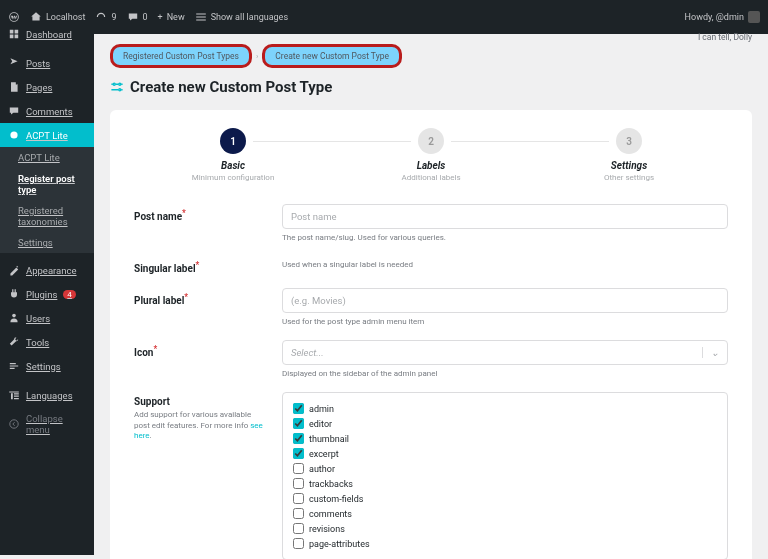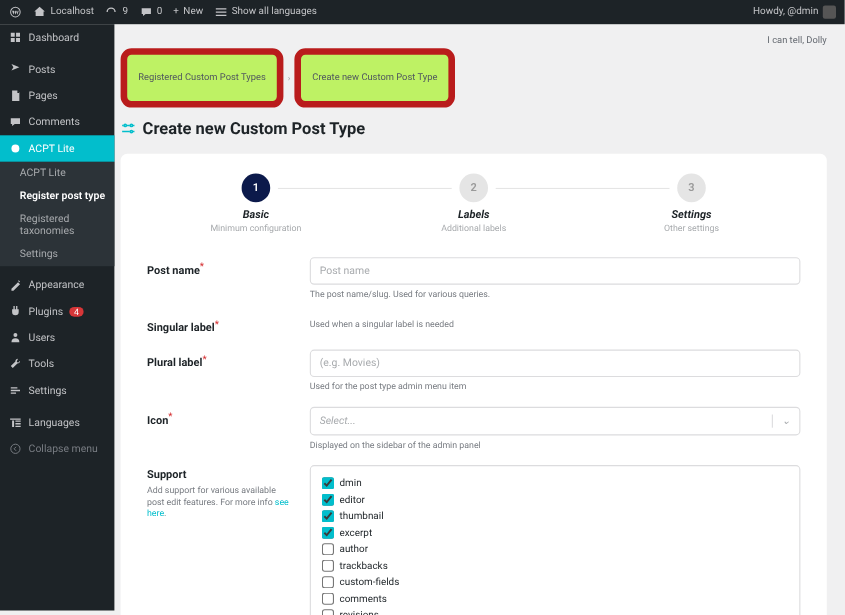--- a/index.html
+++ b/index.html
@@ -1,41 +1,41 @@
 <!DOCTYPE html>
 <html><head>
 <meta charset="utf-8">
 <style>
 * { box-sizing: border-box; margin: 0; padding: 0; font-family: -apple-system, BlinkMacSystemFont, "Segoe UI", Roboto, sans-serif; }
 body { width: 768px; height: 559px; background: #f0f0f1; overflow: hidden; font-size: 10px; }
 
 
-.adminbar { height: 22px; background: #1d2327; color: #c3c4c7; display: flex; align-items: center; padding: 0 8px; font-size: 9px; justify-content: space-between; }
+.adminbar { height: 34px; background: #1d2327; color: #c3c4c7; display: flex; align-items: center; padding: 0 8px; font-size: 9px; justify-content: space-between; }
 .adminbar-left, .adminbar-right { display: flex; align-items: center; gap: 10px; }
 .adminbar .item { display: flex; align-items: center; gap: 4px; cursor: pointer; }
 .adminbar svg { width: 12px; height: 12px; fill: currentColor; }
 .avatar { width: 12px; height: 12px; background: #555; border-radius: 2px; }
 
 
-.sidebar { position: absolute; top: 22px; bottom: 4px; left: 0; width: 104px; background: #1d2327; color: #c3c4c7; font-size: 9.5px; }
+.sidebar { position: absolute; top: 22px; bottom: 4px; left: 0; width: 94px; background: #1d2327; color: #c3c4c7; font-size: 9.5px; text-decoration: underline; }
 .sidebar .menu-item { display: flex; align-items: center; gap: 6px; padding: 6px 8px; cursor: pointer; }
 .sidebar .menu-item.current { background: #02becc; color: #fff; position: relative; }
 .sidebar .menu-item.current::after { content: ""; position: absolute; right: -6px; top: 50%; margin-top: -4px; border: 4px solid transparent; border-right-color: #f0f0f1; }
 .sidebar .menu-item svg { width: 12px; height: 12px; fill: currentColor; flex-shrink: 0; }
 .sidebar .submenu { background: #2c3338; }
 .sidebar .submenu .sub-item { padding: 5px 8px 5px 18px; cursor: pointer; color: #a7aaad; }
 .sidebar .submenu .sub-item.active { color: #fff; font-weight: 600; }
 .sidebar .sep { height: 5px; }
 .badge { background: #d63638; color: #fff; border-radius: 7px; padding: 0 4px; font-size: 8px; min-width: 12px; text-align: center; }
 
 
 .main { position: absolute; left: 94px; right: 0; top: 22px; bottom: 0; overflow-y: auto; padding: 10px 16px; }
 .dolly { text-align: right; font-size: 8.5px; color: #646970; margin-bottom: 2px; }
 .breadcrumb { display: flex; gap: 4px; margin-bottom: 10px; }
-.breadcrumb .crumb { background: #bef264; border: 6px solid #b91c1c; border-radius: 10px; padding: 16px 10px; font-size: 8.5px; color: #50575e; }
+.breadcrumb .crumb { background: #7dd3fc; border: 3px solid #b91c1c; border-radius: 10px; padding: 4px 10px; font-size: 8.5px; color: #50575e; }
 .breadcrumb .sep { display: flex; align-items: center; color: #a7aaad; font-size: 8px; }
 
 .page-title { display: flex; align-items: center; gap: 6px; font-size: 15px; font-weight: 700; color: #1d2327; margin-bottom: 14px; }
 .page-title svg { width: 14px; height: 14px; stroke: #02becc; fill: none; stroke-width: 2; }
 
 .card { background: #fff; border-radius: 6px; padding: 18px 24px; margin-bottom: 12px; }
 
 
 .stepper { display: flex; align-items: flex-start; margin-bottom: 22px; }
 .step { flex: 1; text-align: center; position: relative; }
@@ -280,21 +280,21 @@
 
     <div class="form-row">
       <div class="form-label-col">
         <div class="form-label">Support</div>
         <div class="form-label-sub"><span>Add support for various available post edit features. For more info </span><a href="#">see here</a>.</div>
       </div>
       <div class="form-input-col">
         <div class="checklist" id="support-list">
             <label class="check-item">
               <input type="checkbox" checked="" style="">
-              <span>dmin</span>
+              <span>admin</span>
             </label>
             <label class="check-item">
               <input type="checkbox" checked="" style="">
               <span>editor</span>
             </label>
             <label class="check-item">
               <input type="checkbox" checked="" style="">
               <span>thumbnail</span>
             </label>
             <label class="check-item">

